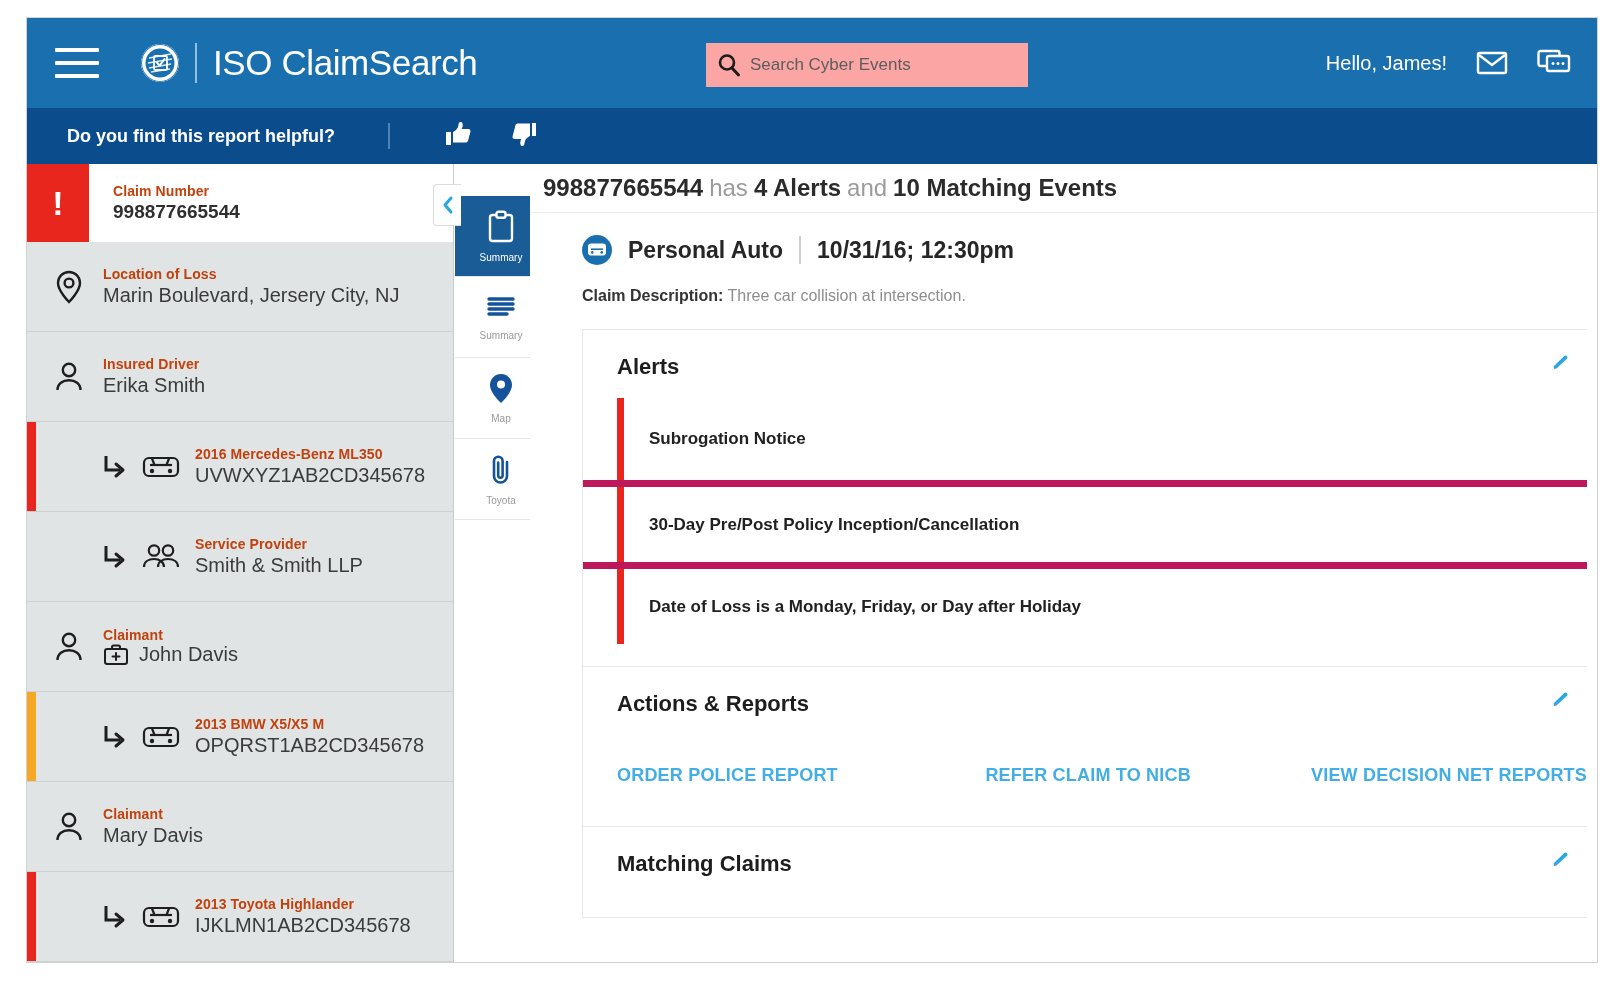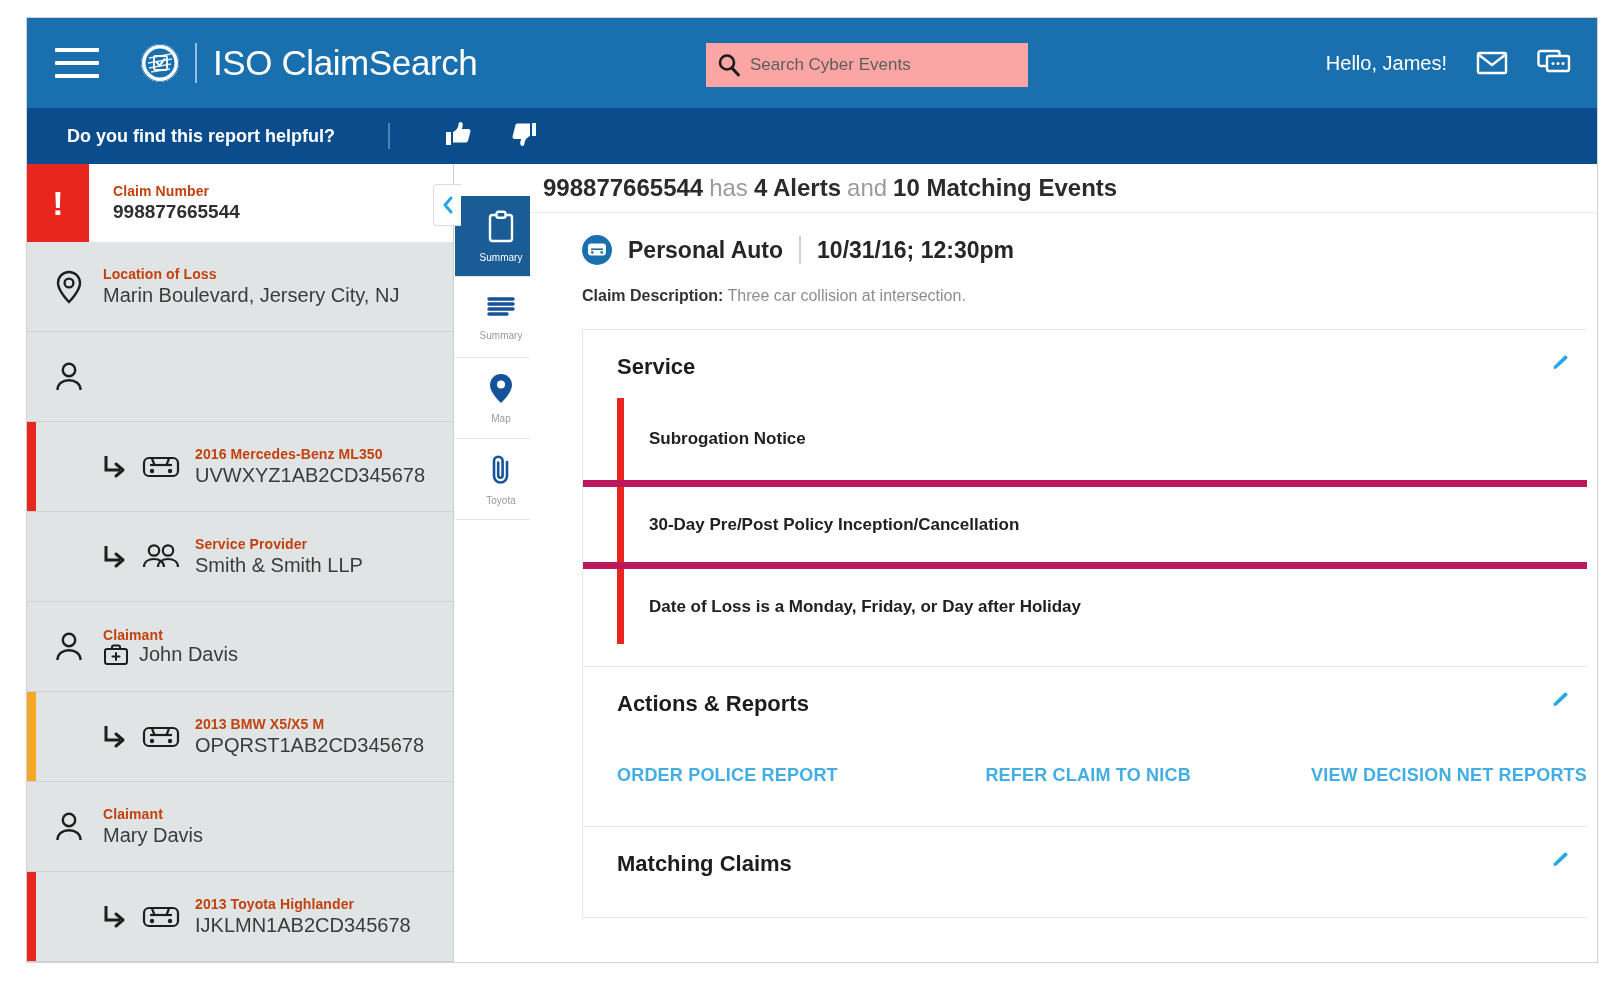--- a/index.html
+++ b/index.html
@@ -324,20 +324,24 @@
         </div>
       </div>
 
       <div class="srow">
         <div class="stripe" style="background:transparent"></div>
         <div class="ico">
           <svg width="30" height="32" viewBox="0 0 30 32">
             <circle cx="15" cy="9" r="6.2" fill="none" stroke="#1e1e1e" stroke-width="2.4"></circle>
             <path d="M3.5 29 c0-6.4 5.2-9.8 11.5-9.8 s11.5 3.4 11.5 9.8" fill="none" stroke="#1e1e1e" stroke-width="2.4"></path>
           </svg>
+        </div>
+        <div class="txt">
+          <div class="lbl">Insured Driver</div>
+          <div class="val-reg">Erika Smith</div>
         </div>
       </div>
 
       <div class="srow indent">
         <div class="stripe" style="background:#e8261d"></div>
         <div class="ico-arrow">
           <svg width="30" height="28" viewBox="0 0 30 28">
             <path d="M5 3 v14 h14" fill="none" stroke="#1e1e1e" stroke-width="3"></path>
             <path d="M15 11 l7 6 l-7 6" fill="none" stroke="#1e1e1e" stroke-width="3" stroke-linejoin="round" stroke-linecap="round"></path>
           </svg>
@@ -532,21 +536,21 @@
           <span class="type-date">10/31/16; 12:30pm</span>
         </div>
 
         <div class="claim-desc">
           <b>Claim Description:</b>
           <span>Three car collision at intersection.</span>
         </div>
 
         <div class="card">
           <div class="card-head">
-            <span class="card-title">Service</span>
+            <span class="card-title">Alerts</span>
             <span class="pencil">
               <svg width="18" height="18" viewBox="0 0 18 18">
                 <path d="M3 15 l2.4-0.6 L16 4.8 a1.7 1.7 0 0 0 0-2.4 l-0.4-0.4 a1.7 1.7 0 0 0-2.4 0 L2.6 12.6z" fill="#29a7e0"></path>
               </svg>
             </span>
           </div>
           <div class="alert-list">
             <div class="alert-item">
               <span class="bar"></span>
               <span class="alert-text">Subrogation Notice</span>

